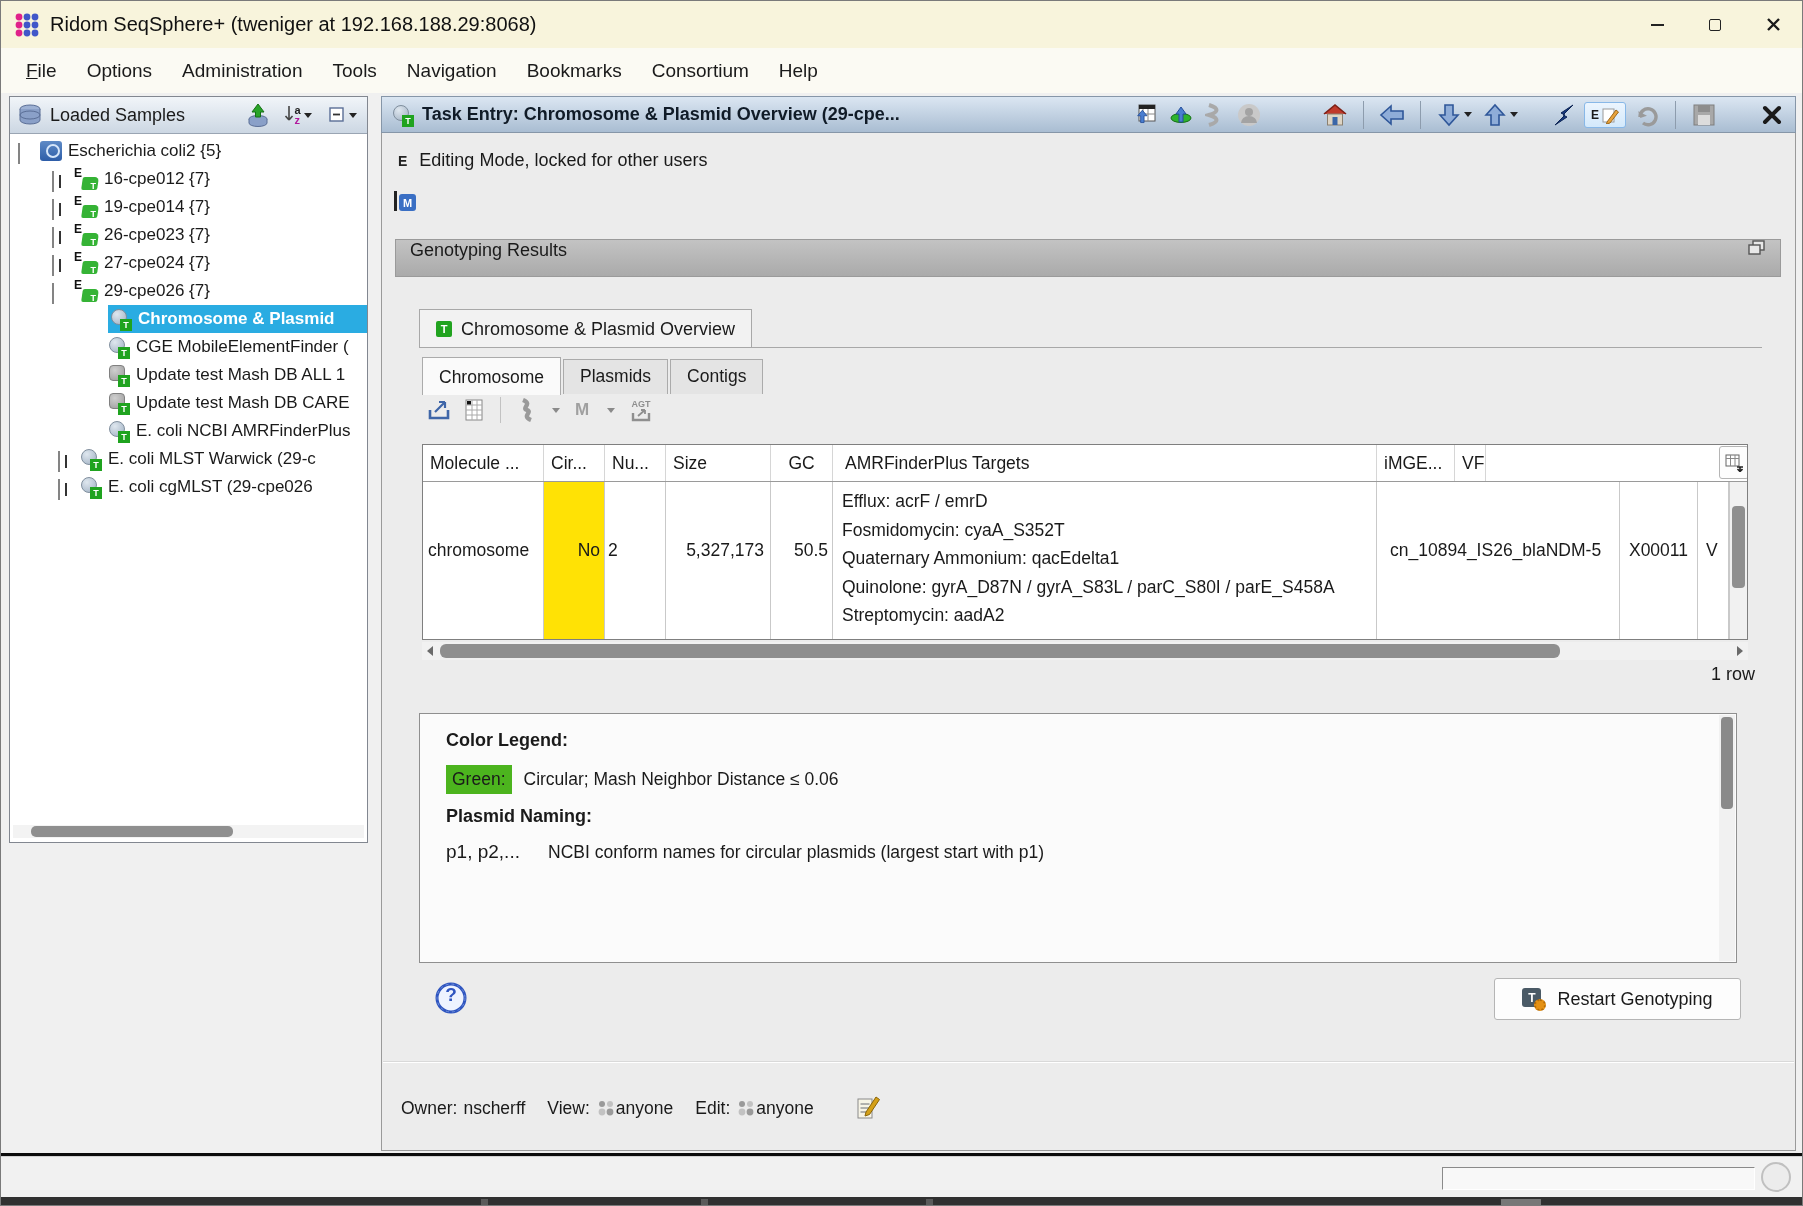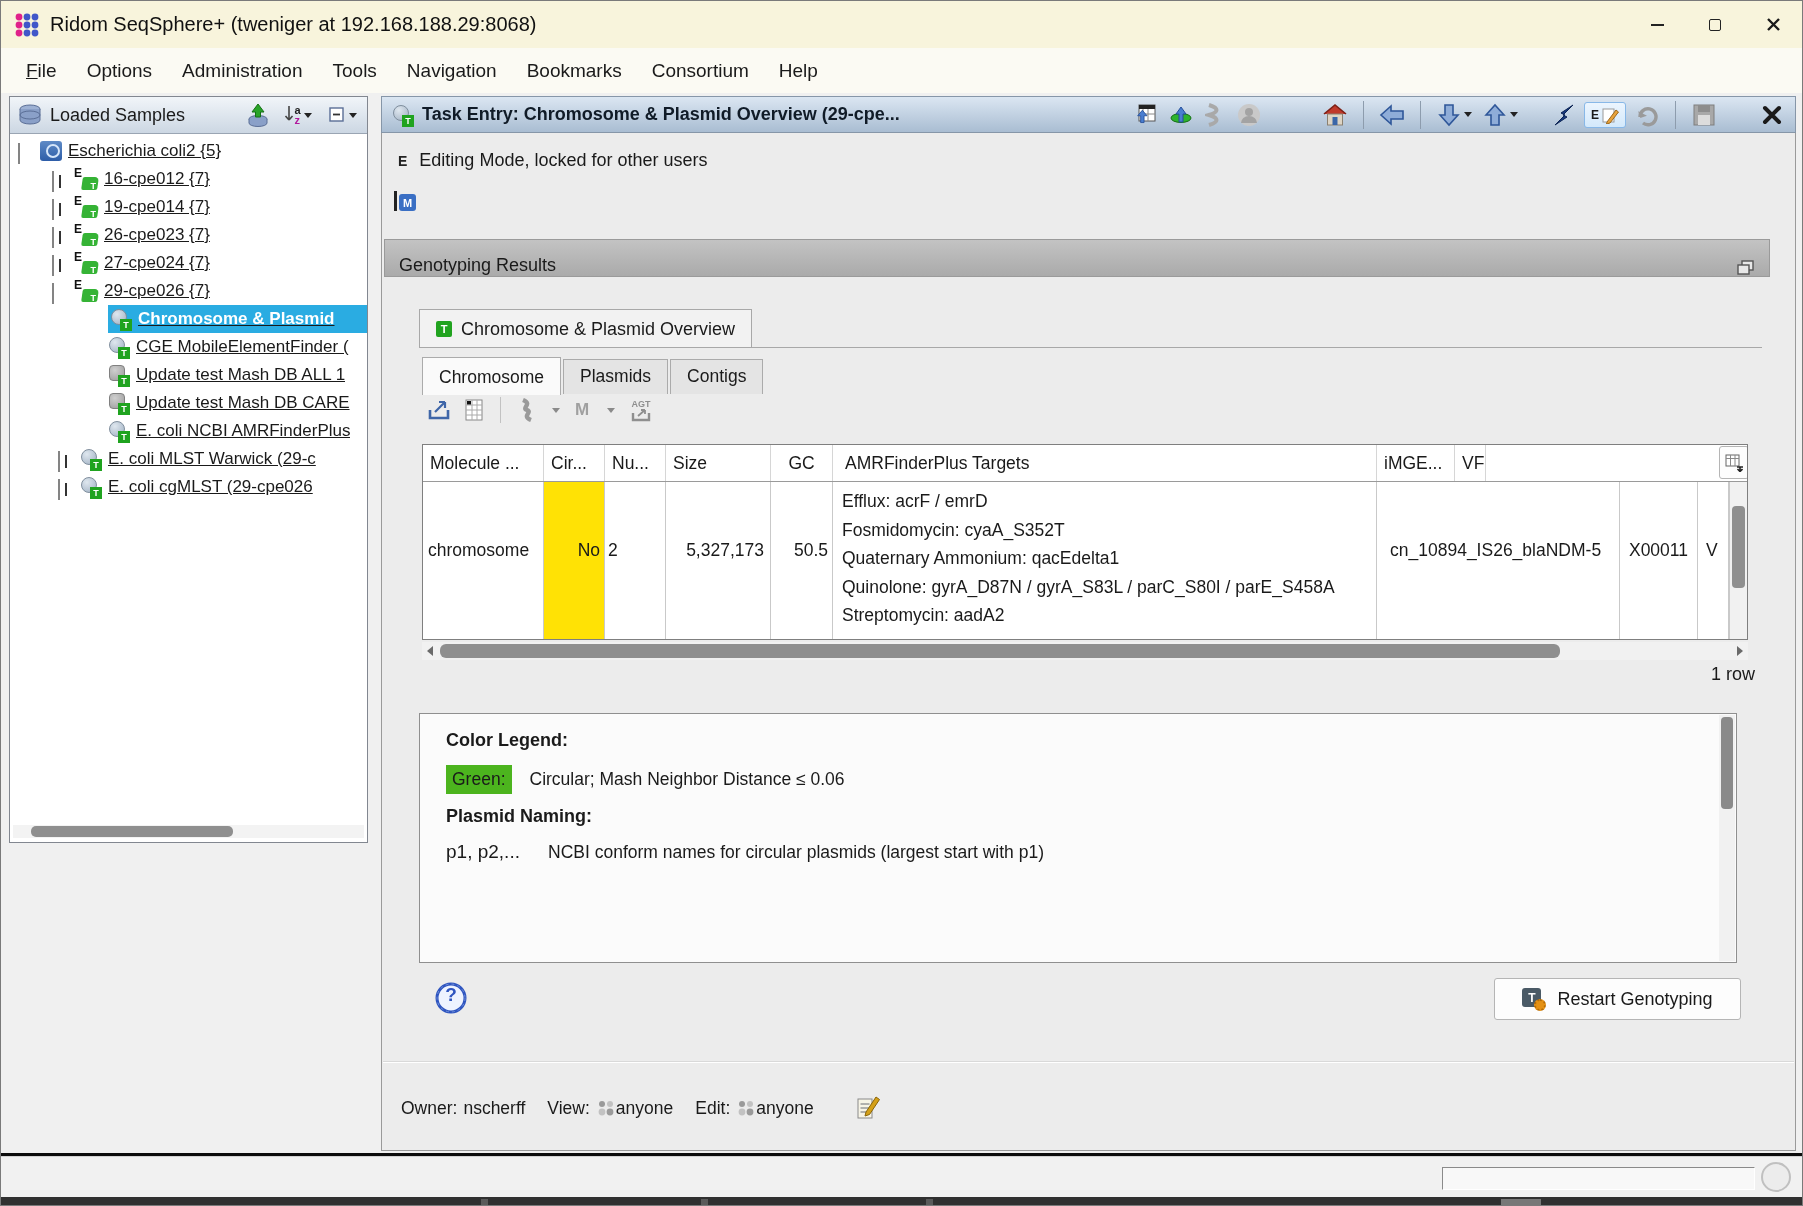--- a/index.html
+++ b/index.html
@@ -25,21 +25,21 @@
   .menu-item.mnemonic::first-letter { text-decoration:underline; }
 
   
   .sidebar { position:absolute; left:8px; top:95px; width:359px; height:747px;
              background:#ffffff; border:1px solid #828790; }
   .sidebar-header { height:37px; background:linear-gradient(#f1f5f9,#ccd7e3);
                     border-bottom:1px solid #9aa5b3; display:flex; align-items:center;
                     padding:0 8px; gap:8px; font-size:18px; }
   .sidebar-header .spacer { flex:1; }
   .tree { position:absolute; left:0; top:40px; right:0; bottom:22px; overflow:hidden; }
-  .trow { display:flex; align-items:center; height:28px; font-size:17px; white-space:nowrap;text-decoration:underline; }
+  .trow { display:flex; align-items:center; height:28px; font-size:17px; white-space:nowrap; }
   .l0 { padding-left:8px; } .l1 { padding-left:42px; } .l2 { padding-left:76px; }
   .exp-slot { width:15px; height:15px; margin-right:7px; flex:0 0 auto; }
   .exp { width:15px; height:15px; border:1px solid #848484; background:#fff; position:relative; }
   .exp::before { content:""; position:absolute; left:3px; right:3px; top:6px; height:2px; background:#333; }
   .exp.plus::after { content:""; position:absolute; top:3px; bottom:3px; left:6px; width:2px; background:#333; }
   .tlabel { margin-left:6px; overflow:hidden; }
   .sel-wrap { display:flex; align-items:center; flex:1; background:#2aace2; height:28px; padding-left:2px; }
   .sel-wrap .tlabel { color:#fff; font-weight:bold; }
   .sb-hscroll { position:absolute; left:3px; right:3px; bottom:4px; height:13px; background:#f3f3f3; }
   .sb-hscroll .thumb { position:absolute; left:18px; top:1px; width:202px; height:11px; background:#8f8f8f; border-radius:5px; }
@@ -72,23 +72,23 @@
                background:#ececec; border:1px solid #9a9a9a; border-top:none; }
 
   .edit-row { position:absolute; left:16px; top:17px; display:flex; align-items:center; gap:12px; font-size:18px; }
   .e-badge { font-size:14px; font-weight:bold; color:#222; }
   .m-marker { position:absolute; left:12px; top:58px; width:24px; height:22px; }
   .m-marker .bar { position:absolute; left:0; top:0; width:3px; height:20px; background:#222; }
   .m-marker .sq { position:absolute; left:5px; top:3px; width:17px; height:17px; background:#3a6fc4;
                   border-radius:3px; color:#fff; font-size:11px; font-weight:bold;
                   display:flex; align-items:center; justify-content:center; }
 
-  .geno-bar { position:absolute; left:2px; top:106px; width:1386px; height:38px;
+  .geno-bar { position:absolute; left:13px; top:106px; width:1386px; height:38px;
               background:linear-gradient(#c3c3c3,#aaaaaa); border:1px solid #9a9a9a;
-              display:flex; align-items:flex-end; padding:0 14px; font-size:18px; }
+              display:flex; align-items:flex-start; padding:0 14px; font-size:18px; }
   .geno-bar .spacer { flex:1; }
 
   .ov-tab { position:absolute; left:37px; top:176px; height:39px; padding:0 16px;
             background:#f2f2f2; border:1px solid #a8a8a8; border-bottom:none;
             display:flex; align-items:center; gap:9px; font-size:18px; }
   .t-green { width:16px; height:16px; background:#21a31f; color:#fff; font-size:11px; font-weight:bold;
              display:flex; align-items:center; justify-content:center; border-radius:2px; }
   .ov-line { position:absolute; left:37px; top:214px; width:1343px; height:1px; background:#a8a8a8; }
 
   .tabs { position:absolute; left:40px; top:223px; display:flex; align-items:flex-end; }
@@ -126,21 +126,21 @@
   .tri-l { width:0; height:0; border-top:5px solid transparent; border-bottom:5px solid transparent; border-right:6px solid #6a6a6a; }
   .tri-r { width:0; height:0; border-top:5px solid transparent; border-bottom:5px solid transparent; border-left:6px solid #6a6a6a; }
   .hscroll .thumb { height:14px; width:1120px; background:#8f8f8f; border-radius:6px; margin-left:2px; }
   .row-count { position:absolute; top:531px; right:40px; font-size:18px; }
 
   
   .legend { position:absolute; left:37px; top:580px; width:1318px; height:250px;
             background:#fbfbfb; border:1px solid #8f8f8f; padding:16px 20px 0 26px; }
   .legend h4 { font-size:18px; margin-bottom:14px; }
   .lg-row { display:flex; align-items:center; margin-bottom:12px; font-size:17.5px; }
-  .chip { min-width:62px; text-align:center; padding:4px 6px; margin-right:18px; }
+  .chip { min-width:62px; text-align:center; padding:4px 6px; margin-right:12px; }
   .chip.green { background:#4cb41e; } .chip.yellow { background:#ffe205; }
   .chip.red { background:transparent; color:#ee1422; text-align:left; padding-left:9px; }
   .lg-key { min-width:88px; margin-right:14px; font-size:19px; }
   .legend .vsb { position:absolute; right:1px; top:1px; bottom:1px; width:16px; background:#f1f1f1; }
   .legend .vsb .thumb { position:absolute; left:2px; top:2px; width:12px; height:92px; background:#8a8a8a; border-radius:4px; }
 
   .help-btn { position:absolute; left:52px; top:848px; width:34px; height:34px; }
   .restart-btn { position:absolute; right:54px; top:845px; width:247px; height:42px;
                  background:#fdfdfd; border:1px solid #b5b5b5; border-radius:3px;
                  display:flex; align-items:center; justify-content:center; gap:11px; font-size:18px; }

